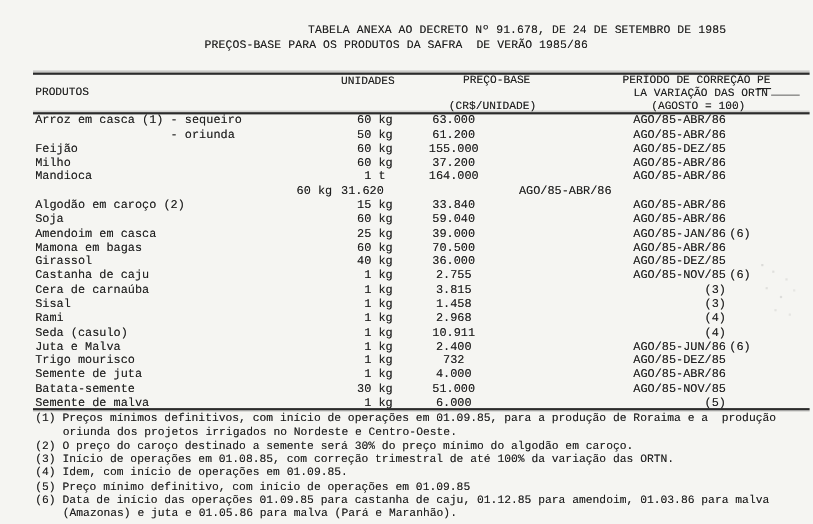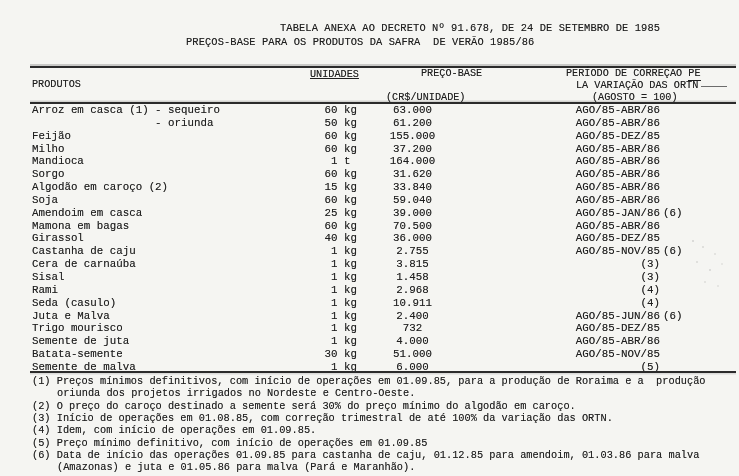--- a/index.html
+++ b/index.html
@@ -21,23 +21,23 @@
   .title-1 { left: 280px; top: 22px; }
   .title-2 { left: 186px; top: 36px; }
 
   .rule { position: absolute; left: 30px; width: 706px; background: #2b2b2b; }
   .rule-top    { top: 66px;  height: 2.4px; box-shadow: 0 -2px 0 rgba(70,70,70,0.25); }
   .rule-mid    { top: 101.5px; height: 2px; box-shadow: 0 -1.5px 0 rgba(70,70,70,0.2); }
   .rule-bottom { top: 371px; height: 2px;  box-shadow: 0 1.5px 0 rgba(70,70,70,0.15); }
 
   .hlabel { position: absolute; font-size: 10.2px; white-space: pre; }
   .h-products   { left: 32px;  top: 79px; }
-  .h-units      { left: 310px; top: 69px; text-decoration: underline; }
+  .h-units      { left: 310px; top: 69px; }
   .h-price-1    { left: 421px; top: 68px; }
-  .h-price-3    { left: 386px; top: 92px; text-align: center; }
+  .h-price-3    { left: 408px; top: 92px; text-align: center; }
   .h-period-1   { left: 566px; top: 68px; }
   .h-period-2   { left: 576px; top: 80px; }
   .h-period-3   { left: 592px; top: 92px; text-align: center; }
   .hyphen-underlined { border-bottom: 1.2px solid #1f1f1f; padding-bottom: 0.5px; }
 
   .artifact-line { position: absolute; left: 701px; top: 86px; width: 26px; height: 1.3px; background: #4a4a4a; opacity: 0.8; }
 
   .tbody { position: absolute; left: 0; top: 104px; width: 605px; }
   .trow {
     display: grid;
@@ -133,21 +133,20 @@
     <div class="trow">
       <span class="c-prod">Mandioca</span>
       <span class="c-unit">1 t </span>
       <span class="c-price">164.000</span>
       <span class="c-gap"></span>
       <span class="c-period">AGO/85-ABR/86</span>
       <span class="c-note"></span>
     </div>
 
     <div class="trow">
-      <span class="c-prod">Sorgo</span>
       <span class="c-unit">60 kg</span>
       <span class="c-price">31.620</span>
       <span class="c-gap"></span>
       <span class="c-period">AGO/85-ABR/86</span>
       <span class="c-note"></span>
     </div>
 
     <div class="trow">
       <span class="c-prod">Algodão em caroço (2)</span>
       <span class="c-unit">15 kg</span>

